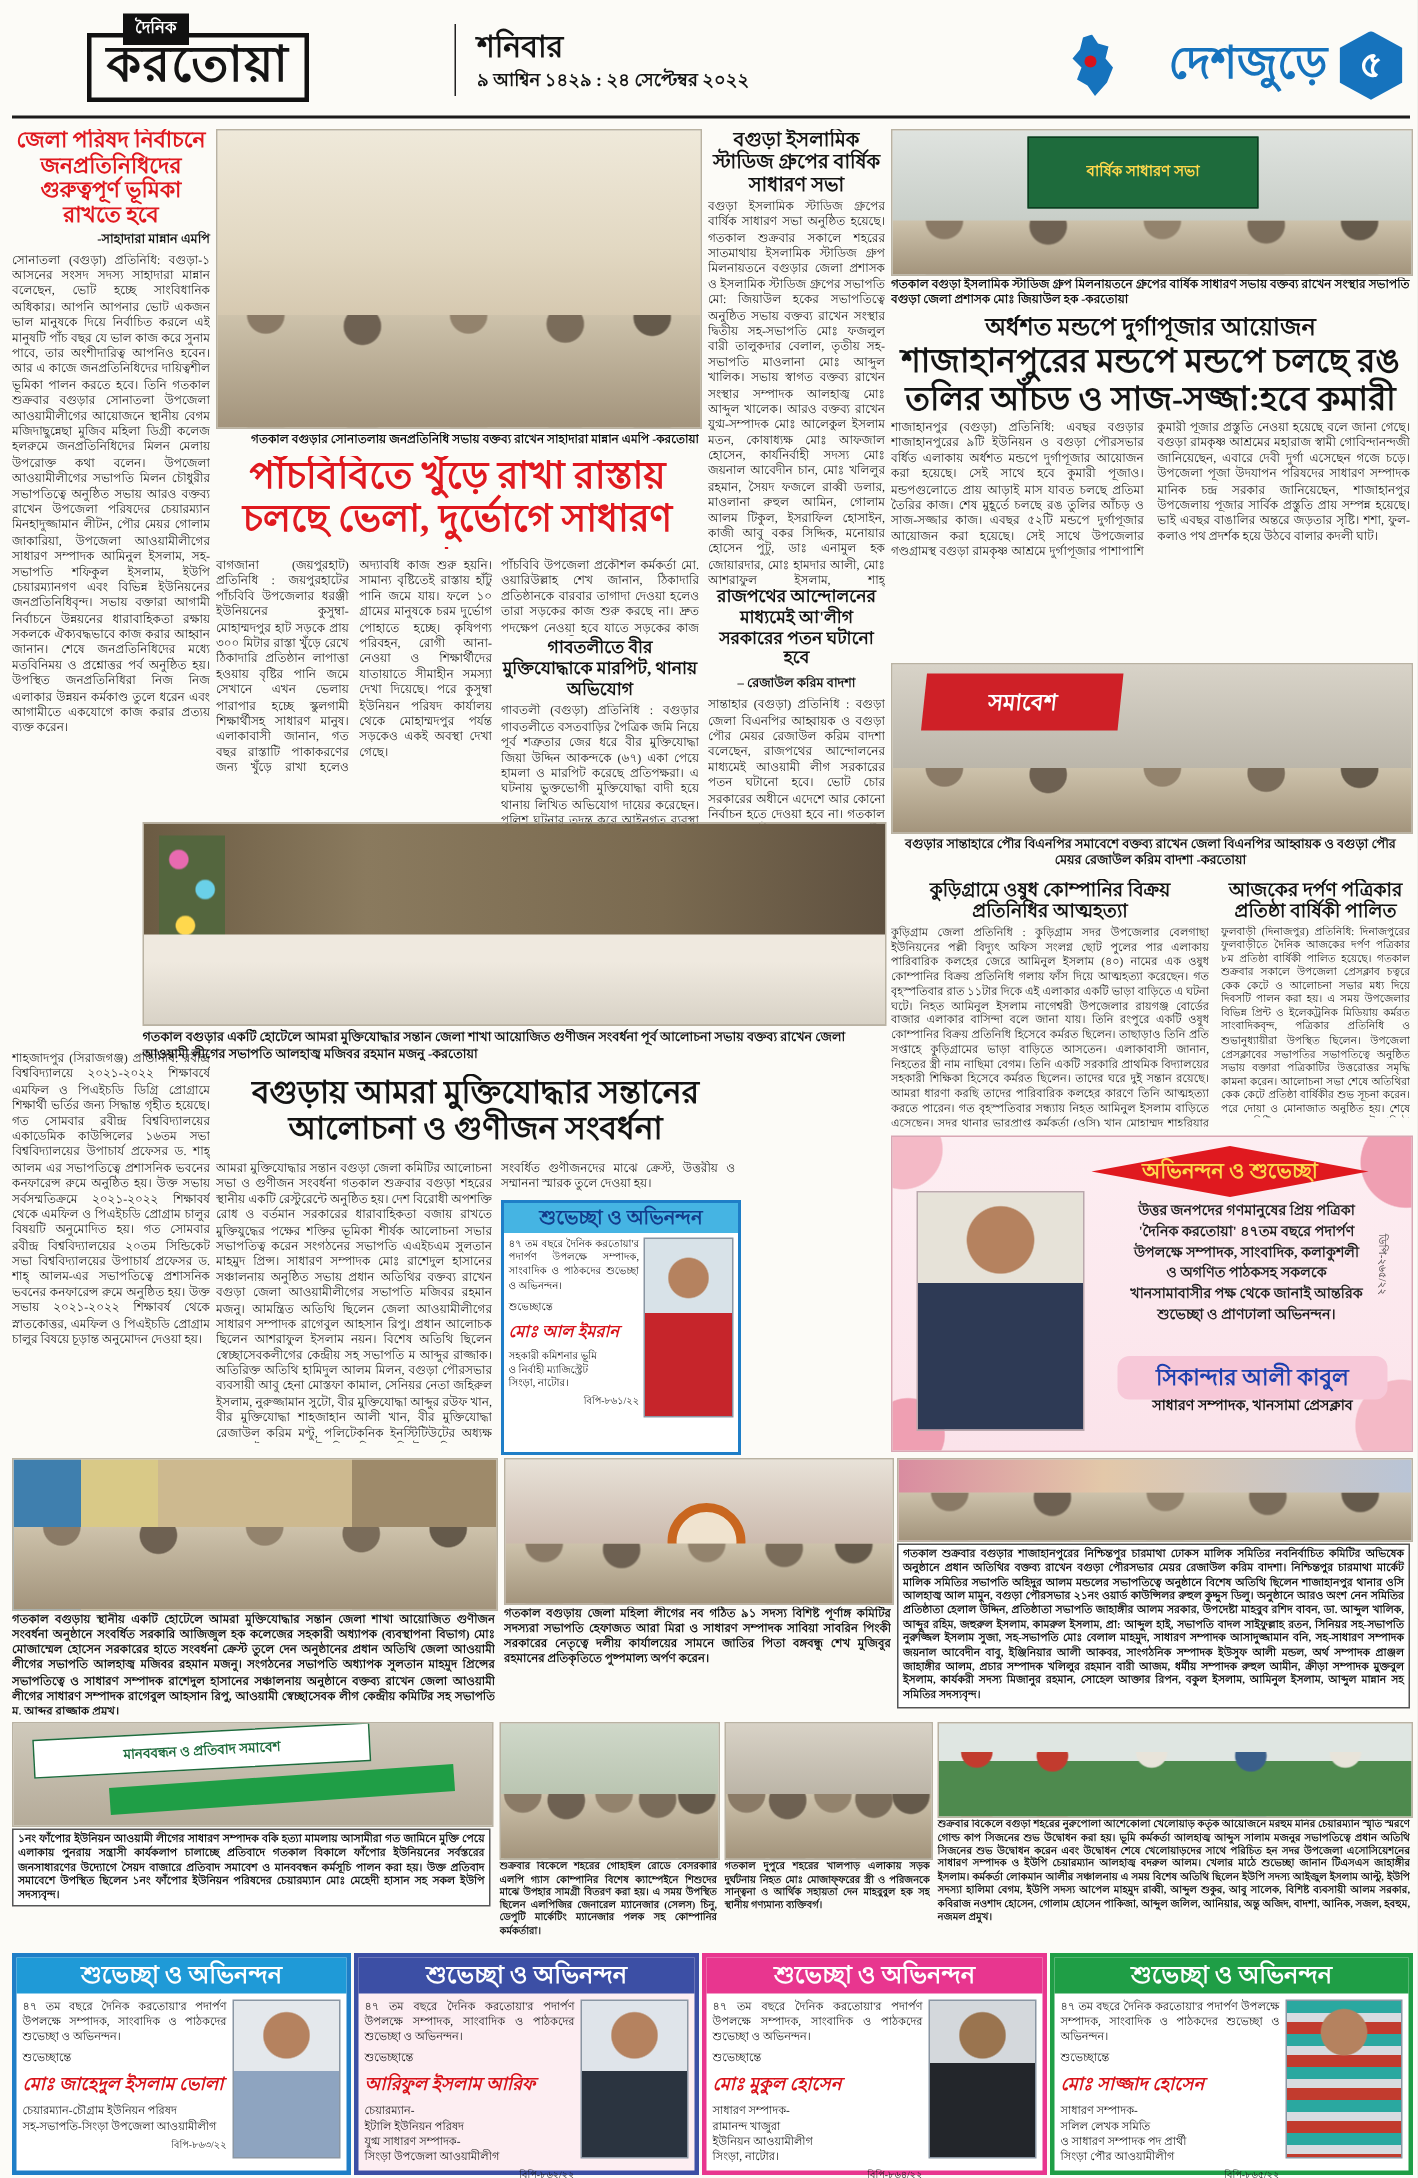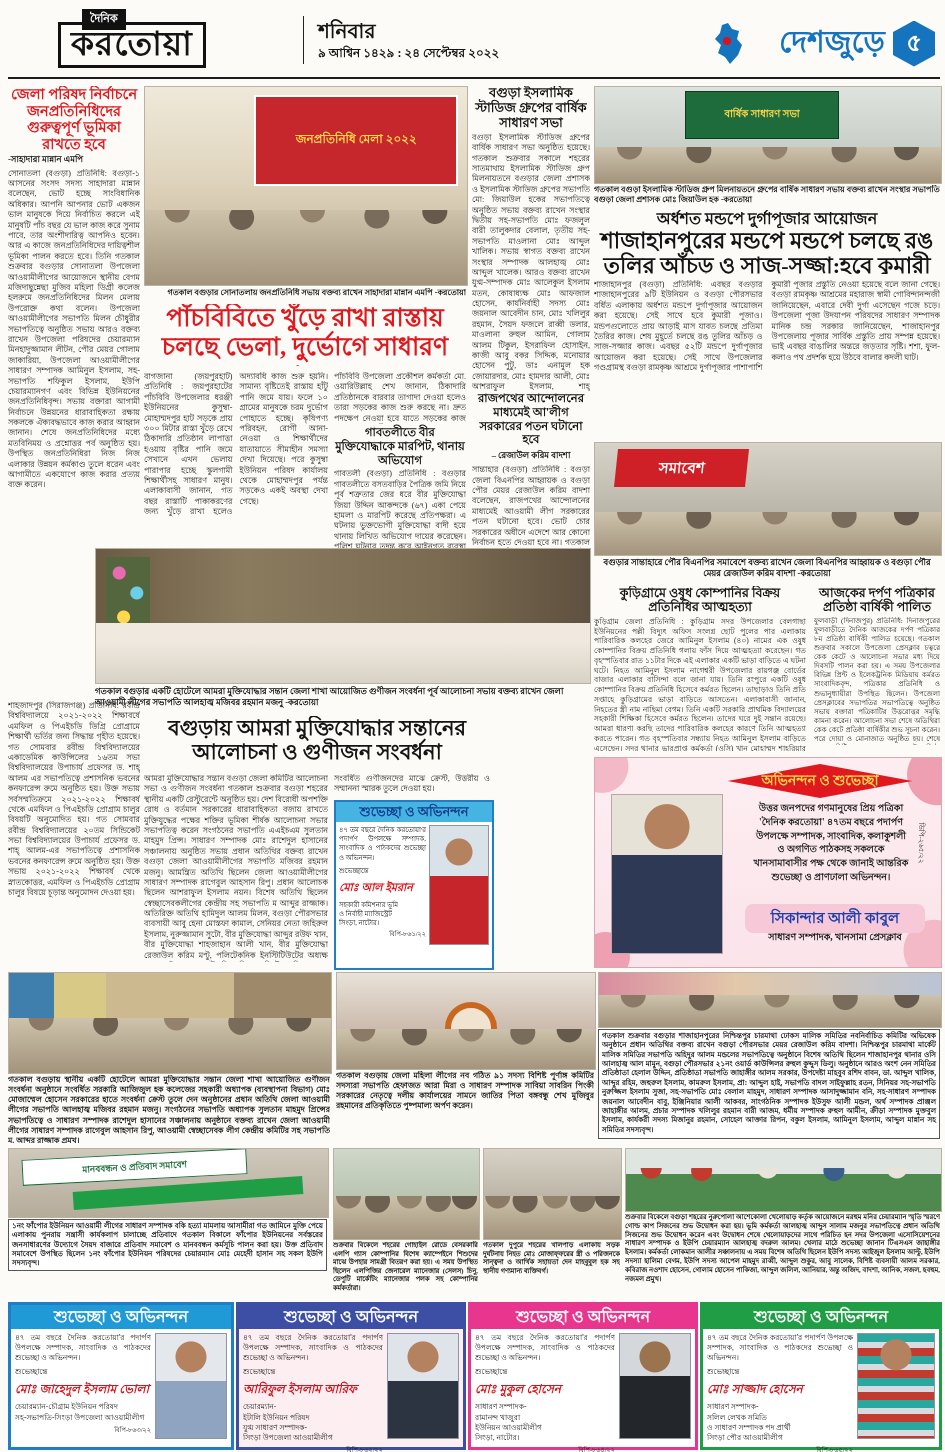--- a/index.html
+++ b/index.html
@@ -17,21 +17,21 @@
      radial-gradient(circle at 30% 10%,#6e6152 12px,transparent 13px),
      radial-gradient(circle at 52% 0%,#93836d 12px,transparent 13px),
      radial-gradient(circle at 72% 8%,#7a6c5a 12px,transparent 13px),
      radial-gradient(circle at 90% 2%,#655a4b 12px,transparent 13px),
      linear-gradient(180deg,#cdc2ab,#a3947c);}
   .vline{position:absolute;width:1px;background:#222;}
   .masthead-rule{position:absolute;left:8px;right:5px;top:77px;height:2px;background:#1c1c1c;}
   .logo-main{font-size:33px;font-weight:bold;border:3px solid #111;padding:0 10px;letter-spacing:1px;line-height:1.2;}
   .logo-top{position:absolute;top:-13px;left:24px;background:#111;color:#fff;font-size:11px;font-weight:bold;padding:1px 8px;}
   .hex{width:42px;height:46px;background:#1673bd;clip-path:polygon(50% 0,100% 25%,100% 75%,50% 100%,0 75%,0 25%);display:flex;align-items:center;justify-content:center;color:#fff;font-size:24px;font-weight:bold;}
-  .byline{font-weight:bold;font-size:8.5px;}
+  .byline{font-weight:bold;font-size:8.5px;text-align:right;}
   .h4s{font-weight:bold;text-align:center;font-size:11.5px;line-height:1.2;margin:2px 0;}
   .sad{position:absolute;background:#fff;border:3px solid;}
   .sad-h{height:24px;display:flex;align-items:center;justify-content:center;color:#fff;font-weight:bold;font-size:16px;}
   .sad-body{display:flex;padding:4px;gap:4px;}
   .sad-intro{font-size:7.5px;line-height:1.35;text-align:justify;}
   .sad-sal{font-size:7.5px;margin-top:3px;}
   .sad-name{font-size:12px;font-weight:bold;color:#d8131a;margin:2px 0;font-style:italic;}
   .sad-roles{font-size:7.5px;line-height:1.35;white-space:pre-line;}
   .sad-ref{font-size:6.5px;text-align:right;margin-top:2px;}
   .port{flex:0 0 auto;border:1px solid #8a96a3;}
@@ -69,21 +69,20 @@
     <h2 class="hl red" style="font-size:14.5px;">জেলা পরিষদ নির্বাচনে জনপ্রতিনিধিদের গুরুত্বপূর্ণ ভূমিকা রাখতে হবে</h2>
     <div class="byline">-সাহাদারা মান্নান এমপি</div>
     <div class="b jt" style="height:524px;margin-top:2px;">সোনাতলা (বগুড়া) প্রতিনিধি: বগুড়া-১ আসনের সংসদ সদস্য সাহাদারা মান্নান বলেছেন, ভোট হচ্ছে সাংবিধানিক অধিকার। আপনি আপনার ভোট একজন ভাল মানুষকে দিয়ে নির্বাচিত করলে এই মানুষটি পাঁচ বছর যে ভাল কাজ করে সুনাম পাবে, তার অংশীদারিত্ব আপনিও হবেন। আর এ কাজে জনপ্রতিনিধিদের দায়িত্বশীল ভূমিকা পালন করতে হবে। তিনি গতকাল শুক্রবার বগুড়ার সোনাতলা উপজেলা আওয়ামীলীগের আয়োজনে স্থানীয় বেগম মজিদাছুন্নেছা মুজিব মহিলা ডিগ্রী কলেজ হলরুমে জনপ্রতিনিধিদের মিলন মেলায় উপরোক্ত কথা বলেন। উপজেলা আওয়ামীলীগের সভাপতি মিলন চৌধুরীর সভাপতিত্বে অনুষ্ঠিত সভায় আরও বক্তব্য রাখেন উপজেলা পরিষদের চেয়ারম্যান মিনহাদুজ্জামান লীটন, পৌর মেয়র গোলাম জাকারিয়া, উপজেলা আওয়ামীলীগের সাধারণ সম্পাদক আমিনুল ইসলাম, সহ-সভাপতি শফিকুল ইসলাম, ইউপি চেয়ারম্যানগণ এবং বিভিন্ন ইউনিয়নের জনপ্রতিনিধিবৃন্দ। সভায় বক্তারা আগামী নির্বাচনে উন্নয়নের ধারাবাহিকতা রক্ষায় সকলকে ঐক্যবদ্ধভাবে কাজ করার আহ্বান জানান। শেষে জনপ্রতিনিধিদের মধ্যে মতবিনিময় ও প্রশ্নোত্তর পর্ব অনুষ্ঠিত হয়। উপস্থিত জনপ্রতিনিধিরা নিজ নিজ এলাকার উন্নয়ন কর্মকাণ্ড তুলে ধরেন এবং আগামীতে একযোগে কাজ করার প্রত্যয় ব্যক্ত করেন।</div>
   </div>
 
   <div class="abs" style="left:8px;top:698px;width:132px;height:262px;">
     <div class="b jt" style="height:222px;margin-top:3px;">শাহজাদপুর (সিরাজগঞ্জ) প্রতিনিধি: রবীন্দ্র বিশ্ববিদ্যালয়ে ২০২১-২০২২ শিক্ষাবর্ষে এমফিল ও পিএইচডি ডিগ্রি প্রোগ্রামে শিক্ষার্থী ভর্তির জন্য সিদ্ধান্ত গৃহীত হয়েছে। গত সোমবার রবীন্দ্র বিশ্ববিদ্যালয়ের একাডেমিক কাউন্সিলের ১৬তম সভা বিশ্ববিদ্যালয়ের উপাচার্য প্রফেসর ড. শাহ্‌ আলম এর সভাপতিত্বে প্রশাসনিক ভবনের কনফারেন্স রুমে অনুষ্ঠিত হয়। উক্ত সভায় সর্বসম্মতিক্রমে ২০২১-২০২২ শিক্ষাবর্ষ থেকে এমফিল ও পিএইচডি প্রোগ্রাম চালুর বিষয়টি অনুমোদিত হয়। গত সোমবার রবীন্দ্র বিশ্ববিদ্যালয়ের ২০তম সিন্ডিকেট সভা বিশ্ববিদ্যালয়ের উপাচার্য প্রফেসর ড. শাহ্‌ আলম-এর সভাপতিত্বে প্রশাসনিক ভবনের কনফারেন্স রুমে অনুষ্ঠিত হয়। উক্ত সভায় ২০২১-২০২২ শিক্ষাবর্ষ থেকে স্নাতকোত্তর, এমফিল ও পিএইচডি প্রোগ্রাম চালুর বিষয়ে চূড়ান্ত অনুমোদন দেওয়া হয়।</div>
   </div>
 
   <div class="ph" style="left:144px;top:86px;width:322px;height:198px;background:linear-gradient(180deg,#efe9da 0%,#e2d8c2 40%,#cfc0a6 75%,#b9a88d 100%);">
-    <div class="strip" style="left:34%;top:4%;width:62%;height:44%;background:#c5272d;color:#ffd84d;font-size:12px;border:2px solid #fff;">জনপ্রতিনিধি মেলা ২০২২</div>
     <div class="crowd"></div>
   </div>
   <div class="abs cap" style="left:144px;top:288px;width:322px;height:13px;font-size:8px;white-space:nowrap;text-align:right;">গতকাল বগুড়ার সোনাতলায় জনপ্রতিনিধি সভায় বক্তব্য রাখেন সাহাদারা মান্নান এমপি  -করতোয়া</div>
 
   <h1 class="abs hl red" style="left:144px;top:304px;width:322px;height:62px;font-size:25px;">পাঁচবিবিতে খুঁড়ে রাখা রাস্তায় চলছে ভেলা, দুর্ভোগে সাধারণ মানুষ</h1>
   <div class="abs b jt" style="left:144px;top:372px;width:184px;height:173px;column-count:2;column-gap:7px;">বাগজানা (জয়পুরহাট) প্রতিনিধি : জয়পুরহাটের পাঁচবিবি উপজেলার ধরঞ্জী ইউনিয়নের কুসুম্বা-মোহাম্মদপুর হাট সড়কে প্রায় ৩০০ মিটার রাস্তা খুঁড়ে রেখে ঠিকাদারি প্রতিষ্ঠান লাপাত্তা হওয়ায় বৃষ্টির পানি জমে সেখানে এখন ভেলায় পারাপার হচ্ছে স্কুলগামী শিক্ষার্থীসহ সাধারণ মানুষ। এলাকাবাসী জানান, গত বছর রাস্তাটি পাকাকরণের জন্য খুঁড়ে রাখা হলেও অদ্যাবধি কাজ শুরু হয়নি। সামান্য বৃষ্টিতেই রাস্তায় হাঁটু পানি জমে যায়। ফলে ১০ গ্রামের মানুষকে চরম দুর্ভোগ পোহাতে হচ্ছে। কৃষিপণ্য পরিবহন, রোগী আনা-নেওয়া ও শিক্ষার্থীদের যাতায়াতে সীমাহীন সমস্যা দেখা দিয়েছে। পরে কুসুম্বা ইউনিয়ন পরিষদ কার্যালয় থেকে মোহাম্মদপুর পর্যন্ত সড়কেও একই অবস্থা দেখা গেছে।</div>
 
   <div class="abs" style="left:334px;top:372px;width:132px;height:173px;">
     <div class="b jt" style="height:52px;">পাঁচবিবি উপজেলা প্রকৌশল কর্মকর্তা মো. ওয়ারিউল্লাহ শেখ জানান, ঠিকাদারি প্রতিষ্ঠানকে বারবার তাগাদা দেওয়া হলেও তারা সড়কের কাজ শুরু করছে না। দ্রুত পদক্ষেপ নেওয়া হবে যাতে সড়কের কাজ শুরু হয়। স্থানীয় সংসদ সদস্য সামছুল আলম দুদু বলেন, সড়ক দু'টির পাকাকরণ কাজ অগ্রাধিকার ভিত্তিতে না হওয়ার জন্য প্রকৌশল অফিসের তদারকির অভাব রয়েছে। তিনি সড়কের কাজ শুরু করার জন্য ব্যবস্থা নেওয়ার কথা জানান।</div>
     <h4 class="h4s">গাবতলীতে বীর মুক্তিযোদ্ধাকে মারপিট, থানায় অভিযোগ</h4>

